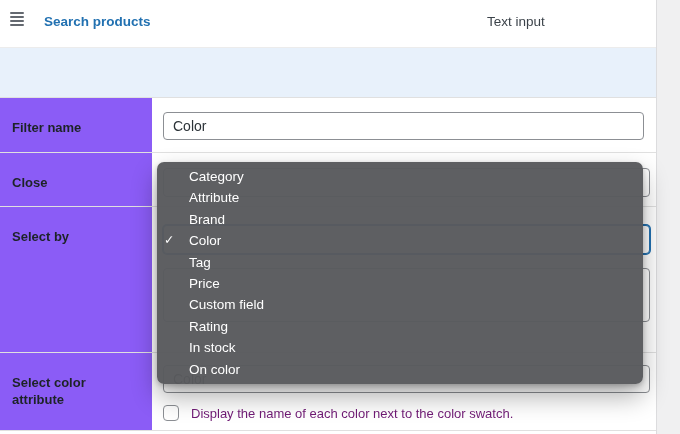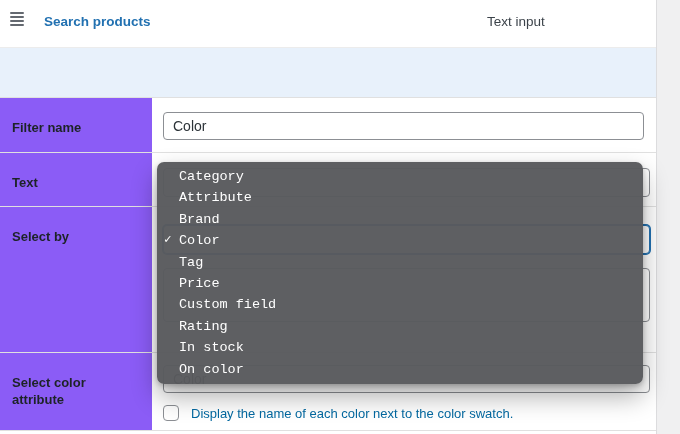--- a/index.html
+++ b/index.html
@@ -49,28 +49,28 @@
                border: 1px solid #8c8f94; border-radius: 4px; font-size: 14px; color: #2c3338;
                line-height: 27px; padding: 0 9px; cursor: pointer; }
   .sel-type { top: 168px; }
   .sel-by { top: 225px; border-color: #2271b1; box-shadow: 0 0 0 1px #2271b1; }
   .listbox { position: absolute; left: 163px; top: 268px; width: 487px; height: 54px;
              background: #fff; border: 1px solid #8c8f94; border-radius: 4px; }
   .sel-attr { top: 365px; height: 28px; }
 
   .checkbox { position: absolute; left: 163px; top: 405px; width: 16px; height: 16px;
               border: 1px solid #8c8f94; border-radius: 4px; background: #fff; cursor: pointer; }
-  .checkbox-label { position: absolute; left: 191px; top: 406px; font-size: 13px; color: #0369a1; }
+  .checkbox-label { position: absolute; left: 191px; top: 406px; font-size: 13px; color: #701a75; }
 
   
   .dropdown { position: absolute; left: 157px; top: 162px; width: 486px; z-index: 50;
               background: rgba(89,90,93,0.97); border-radius: 7px; padding: 4px 0;
               box-shadow: 0 12px 26px rgba(0,0,0,0.33), 0 2px 5px rgba(0,0,0,0.22); }
-  .dd-option { position: relative; height: 21.4px; line-height: 21.4px; padding-left: 22px;
-               font-size: 13.5px; color: #fff; cursor: pointer; white-space: nowrap; font-family: Liberation Mono, monospace; }
+  .dd-option { position: relative; height: 21.4px; line-height: 21.4px; padding-left: 32px;
+               font-size: 13.5px; color: #fff; cursor: pointer; white-space: nowrap; }
   .dd-check { position: absolute; left: 7px; top: 0; width: 14px; font-size: 12.5px; color: #fff; }
 </style>
 </head>
 <body>
 
 <div class="page">
 
   <div class="list-row row-search">
     <span class="drag-handle">
         <i></i>
@@ -98,21 +98,21 @@
       <span class="action-sep">|</span>
       <span class="link-delete">Delete</span>
     </span>
   </div>
 
   <div class="form-row fr-name">
     <div class="label-cell">Filter name</div>
   </div>
 
   <div class="form-row fr-type">
-    <div class="label-cell">Text</div>
+    <div class="label-cell">Close</div>
   </div>
 
   <div class="form-row fr-by">
     <div class="label-cell">Select by</div>
   </div>
 
   <div class="form-row fr-attr">
     <div class="label-cell">Select color attribute</div>
   </div>
 

